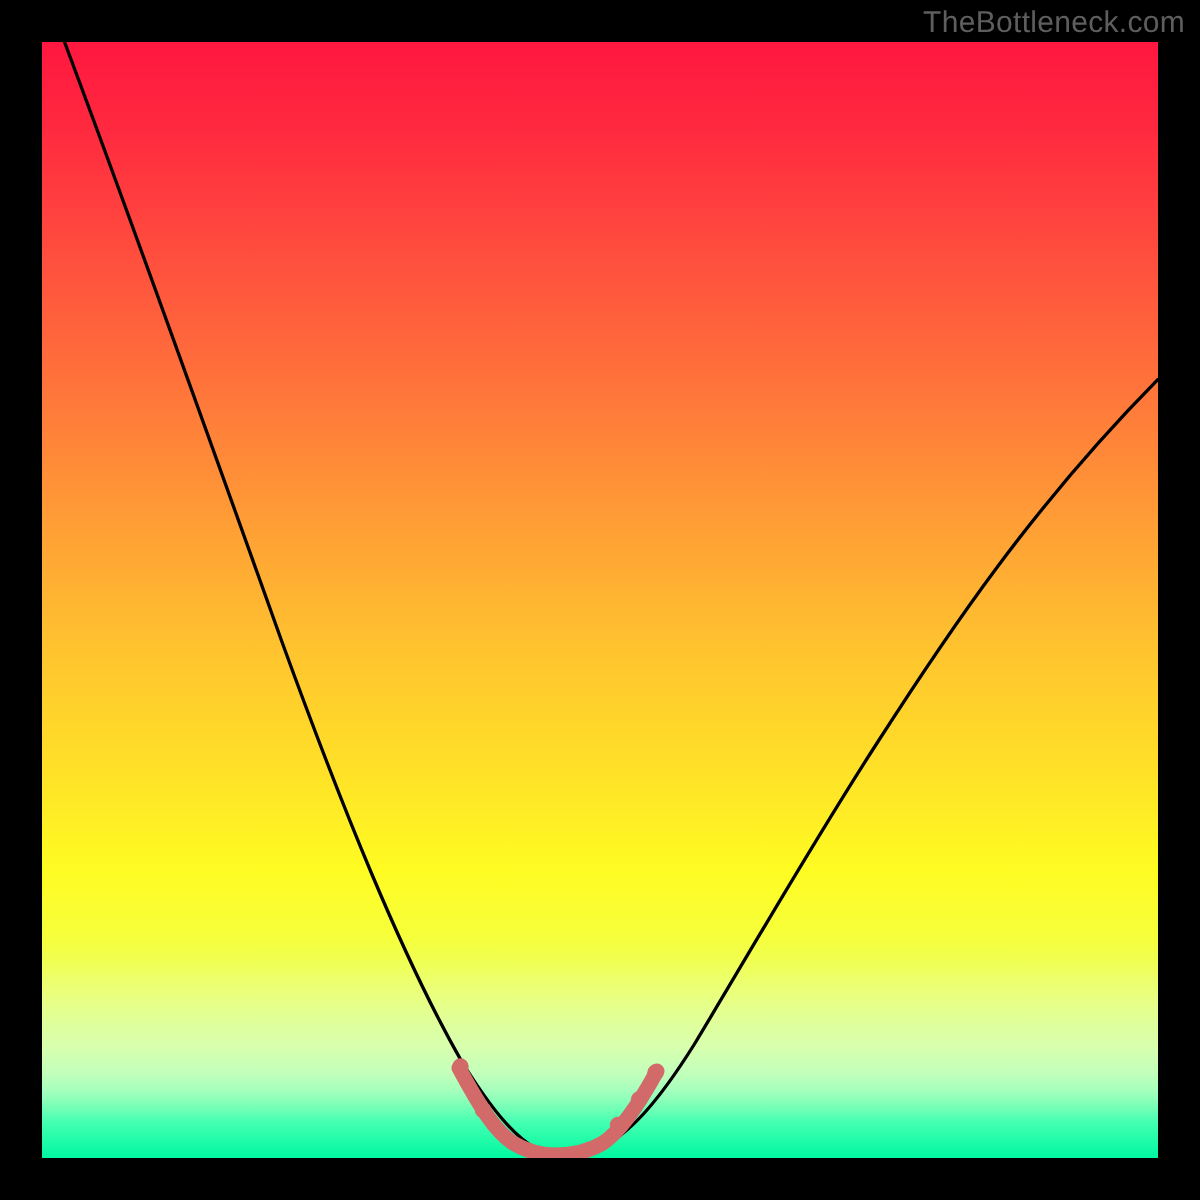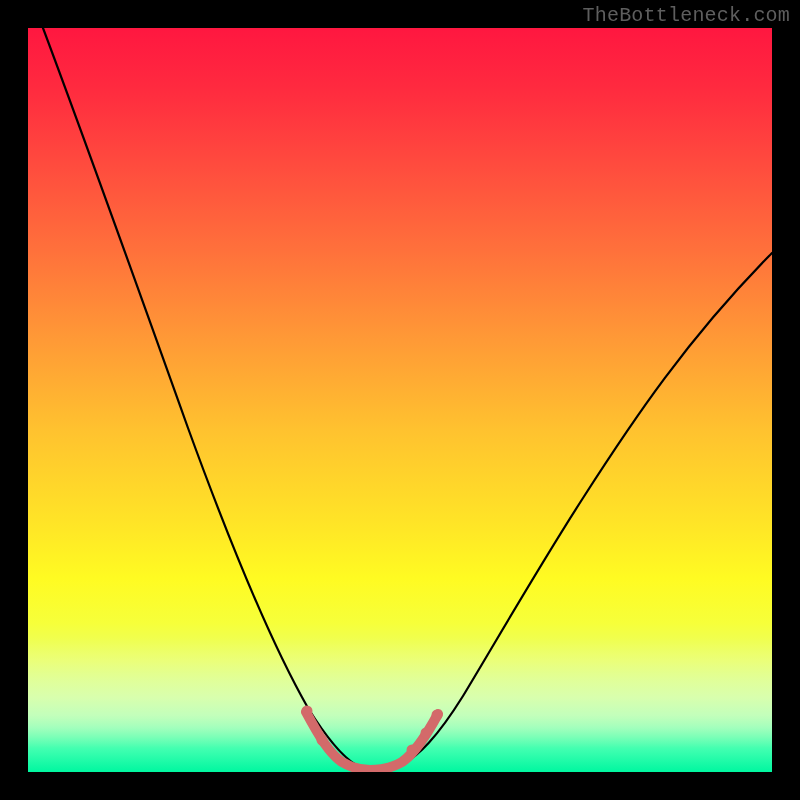--- a/index.html
+++ b/index.html
@@ -3,21 +3,20 @@
 <meta charset="utf-8">
 <style>
   * { margin: 0; padding: 0; box-sizing: border-box; }
   html, body { width: 800px; height: 800px; overflow: hidden; }
   body { background: #000; font-family: Arial, Helvetica, sans-serif; }
   .frame {
     position: absolute;
     top: 0; left: 0;
     width: 800px; height: 800px;
     background: #000;
-    font-family: Liberation Mono, monospace;
   }
   .plot {
     position: absolute;
     top: 28px;
     left: 28px;
     width: 744px;
     height: 744px;
     background: linear-gradient(to bottom,
       #ff1740 0%,
       #ff2a3f 8%,

